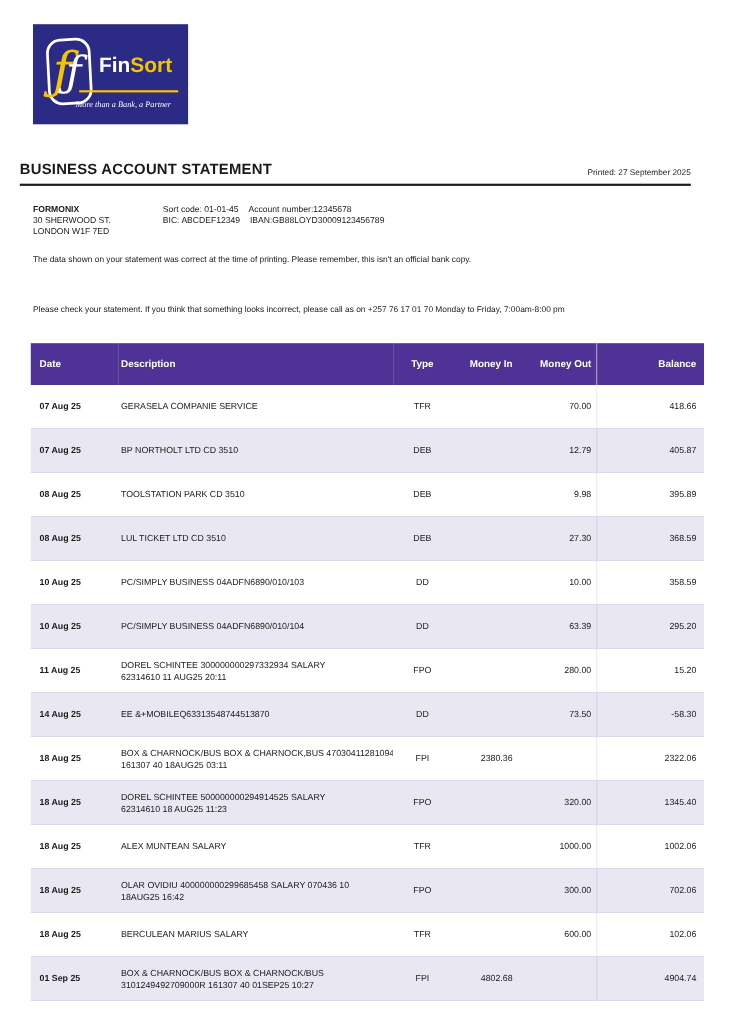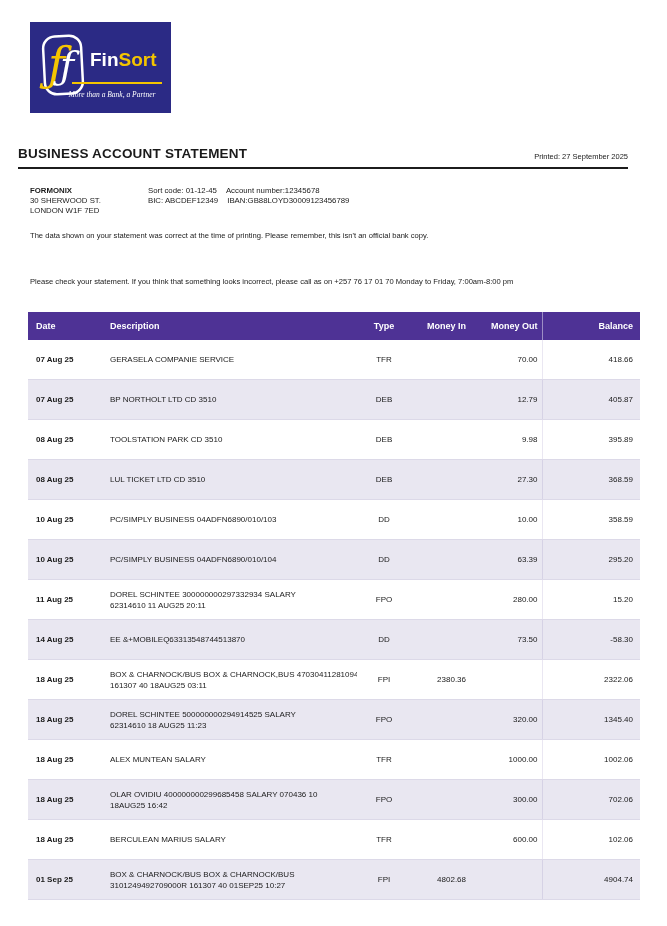--- a/index.html
+++ b/index.html
@@ -32,21 +32,21 @@
   .note1{position:absolute;left:30px;top:231px;font-size:7.6px;white-space:nowrap;}
   .note2{position:absolute;left:30px;top:277px;font-size:7.6px;white-space:nowrap;}
 
   
   .txn-table{position:absolute;left:28px;top:312px;width:612px;border-collapse:collapse;
     table-layout:fixed;font-size:8px;}
   .txn-table col.c-date{width:80px;} .txn-table col.c-desc{width:250px;}
   .txn-table col.c-type{width:52px;} .txn-table col.c-in{width:60px;}
   .txn-table col.c-out{width:72px;}  .txn-table col.c-bal{width:98px;}
   .txn-table thead th{background:#4e3295;color:#ffffff;font-size:9px;font-weight:bold;
-    height:28px;padding:0;}
+    height:38px;padding:0;}
   .txn-table th.h-date{text-align:left;padding-left:8px;}
   .txn-table th.h-desc{text-align:left;padding-left:2px;}
   .txn-table th.h-type{text-align:center;}
   .txn-table th.h-in,.txn-table th.h-out{text-align:right;padding-right:4px;}
   .txn-table th.h-bal{text-align:right;padding-right:7px;border-left:1px solid rgba(255,255,255,0.45);}
   .txn-table tbody td{vertical-align:middle;padding-top:5px;padding-bottom:5px;height:29px;
     border-bottom:1px solid #dcd9e8;line-height:11px;}
   .txn-table tr.odd td{background:#e9e7f1;}
   .txn-table tr.even td{background:#ffffff;}
   td.t-date{font-weight:bold;padding-left:8px;}
@@ -82,21 +82,21 @@
   </div>
 
   <div class="holder">
     <div class="name">FORMONIX</div>
     <div>30 SHERWOOD ST.</div>
     <div>LONDON W1F 7ED</div>
   </div>
 
   <div class="acct">
     <div>
-      <span class="part">Sort code: 01-12-45</span><span class="part">Account number:12345678</span>
+      <span class="part">Sort code: 01-01-45</span><span class="part">Account number:12345678</span>
     </div>
     <div>
       <span class="part">BIC: ABCDEF12349</span><span class="part">IBAN:GB88LOYD30009123456789</span>
     </div>
   </div>
 
   <div class="note1">The data shown on your statement was correct at the time of printing. Please remember, this isn't an official bank copy.</div>
   <div class="note2">Please check your statement. If you think that something looks incorrect, please call as on +257 76 17 01 70 Monday to Friday, 7:00am-8:00 pm</div>
 
   <table class="txn-table">

